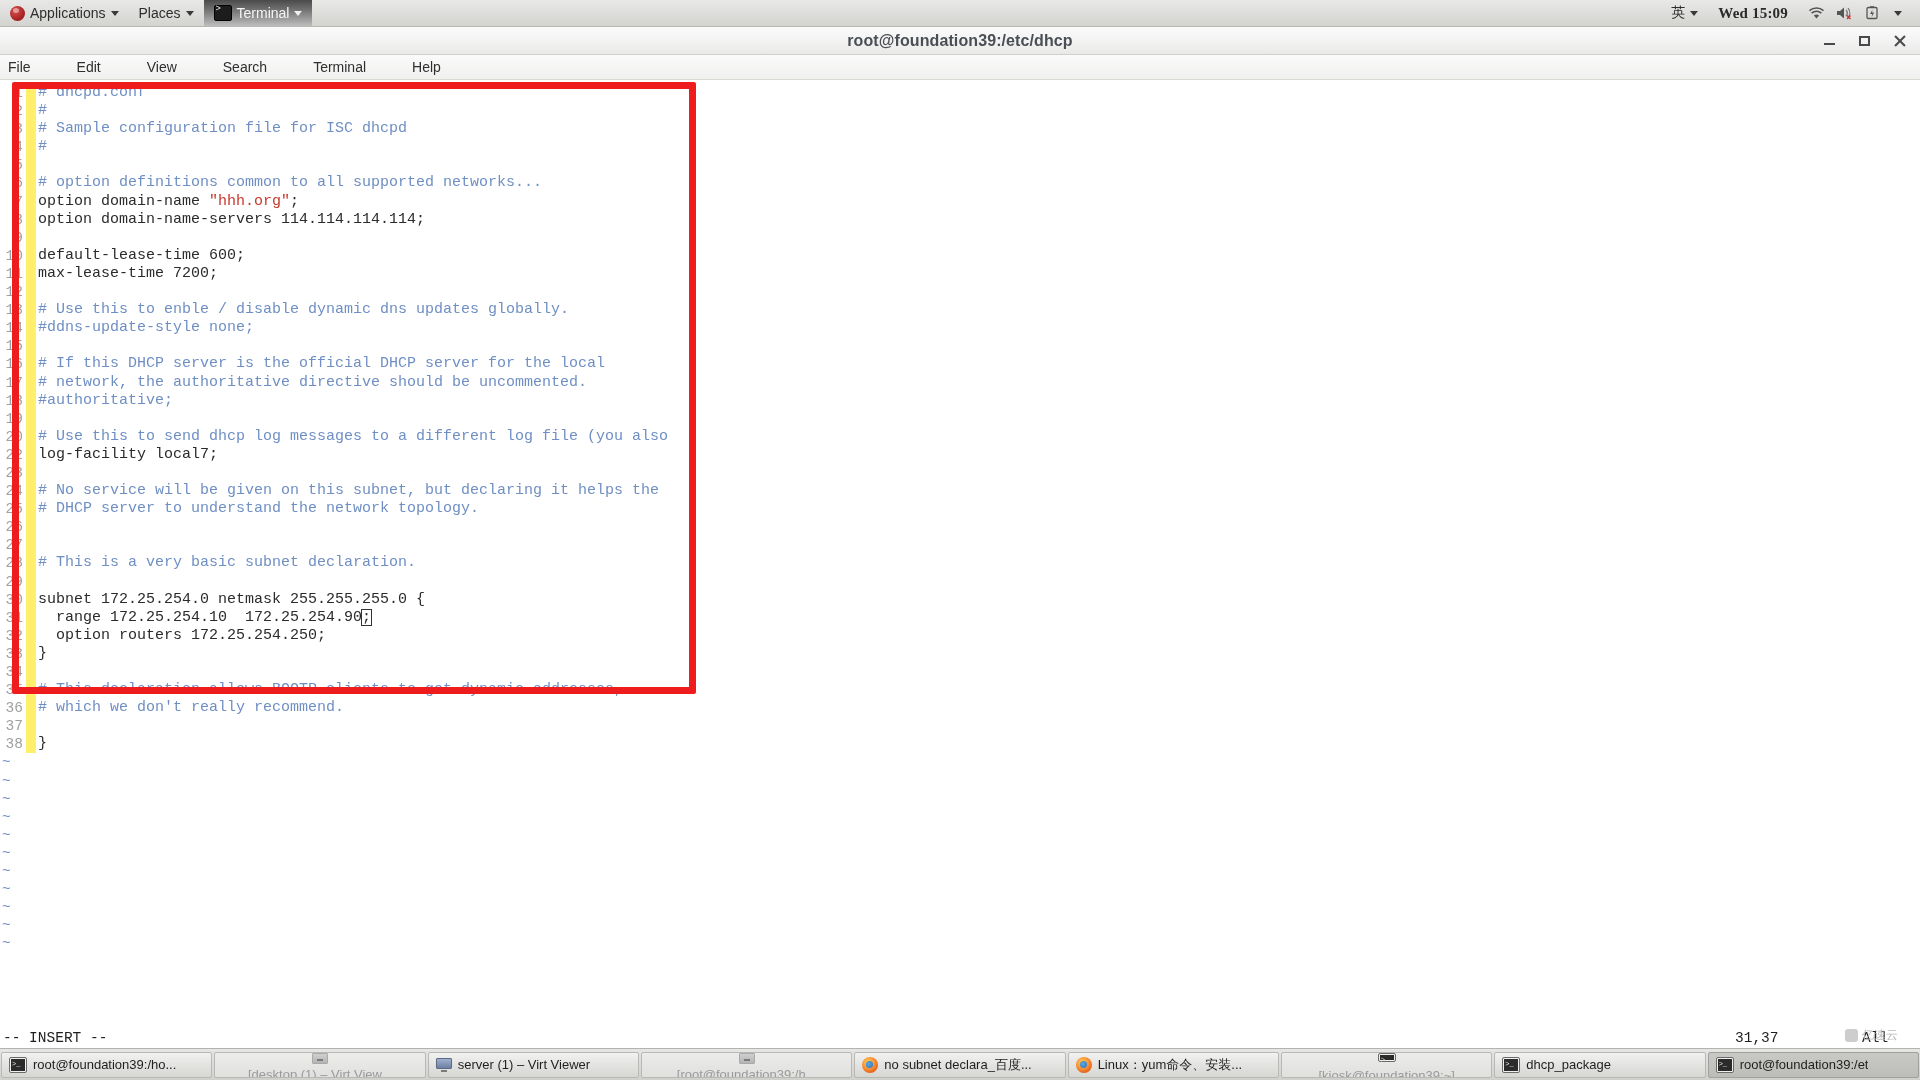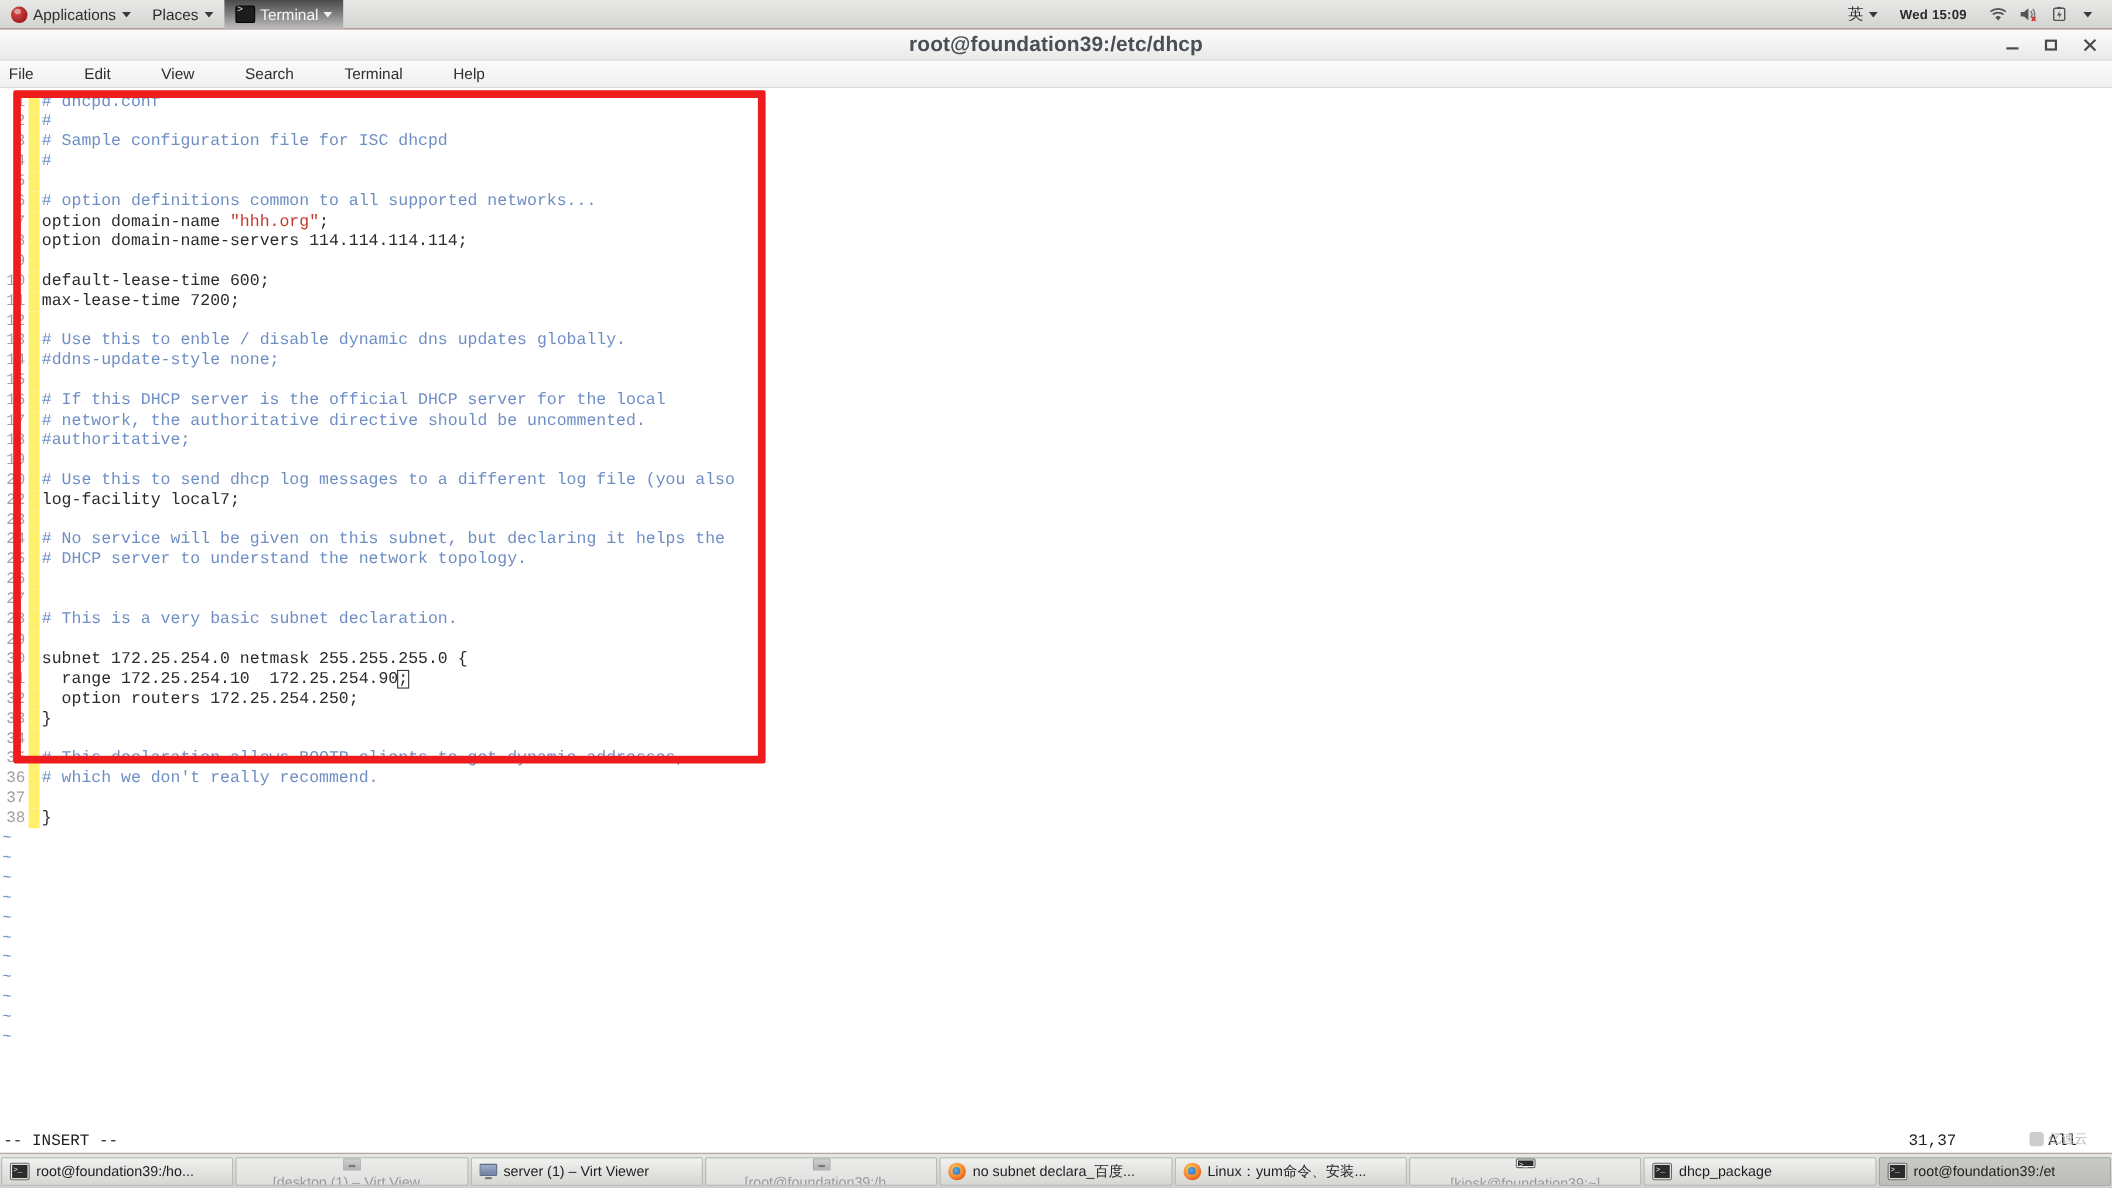--- a/index.html
+++ b/index.html
@@ -46,37 +46,37 @@
   .tp-item.active .caret{border-top-color:#f0f0f0;}
   .term-mini{
     width:16px;height:14px;background:#1c1c1c;border:1px solid #000;
     border-radius:2px;position:relative;display:inline-block;
   }
   .term-mini:before{
     content:">";position:absolute;left:1px;top:-2px;color:#e6e6e6;
     font-family:"Liberation Mono",monospace;font-size:9px;
   }
   .ime-label{font-size:14px;font-weight:500;}
-  .clock{font-size:12px;font-weight:bold;letter-spacing:.2px;color:#2b2b2b;}
+  .clock{font-size:15px;font-weight:bold;letter-spacing:.2px;color:#2b2b2b;font-family:Liberation Serif, serif;}
   .ic{display:inline-block;}
   svg.ic{vertical-align:middle;}
 
   
   .window{
     position:absolute;left:0;top:27px;width:1920px;height:1021px;
     background:#fff;
   }
   .titlebar{
     position:relative;height:27px;width:100%;
     background:linear-gradient(to bottom,#fbfbfb 0%,#f2f2f2 55%,#e9e9e7 100%);
     border-bottom:1px solid #cfcfcc;
     display:flex;align-items:center;justify-content:center;
   }
   .title-text{
-    font-size:19px;font-weight:bold;color:#4a4f55;letter-spacing:.1px;
+    font-size:16px;font-weight:bold;color:#4a4f55;letter-spacing:.1px;
   }
   .win-btns{position:absolute;right:6px;top:0;height:27px;display:flex;align-items:center;gap:18px;padding-right:6px;}
   .wb{width:17px;height:17px;position:relative;cursor:default;}
   .wb-min:after{content:"";position:absolute;left:3px;bottom:4px;width:11px;height:2px;background:#4a4a4a;}
   .wb-max:after{content:"";position:absolute;left:3px;top:4px;width:11px;height:10px;border:2px solid #4a4a4a;box-sizing:border-box;}
   .wb-close:before,.wb-close:after{
     content:"";position:absolute;left:2px;top:8px;width:14px;height:2px;background:#4a4a4a;
   }
   .wb-close:before{transform:rotate(45deg);}
   .wb-close:after{transform:rotate(-45deg);}

